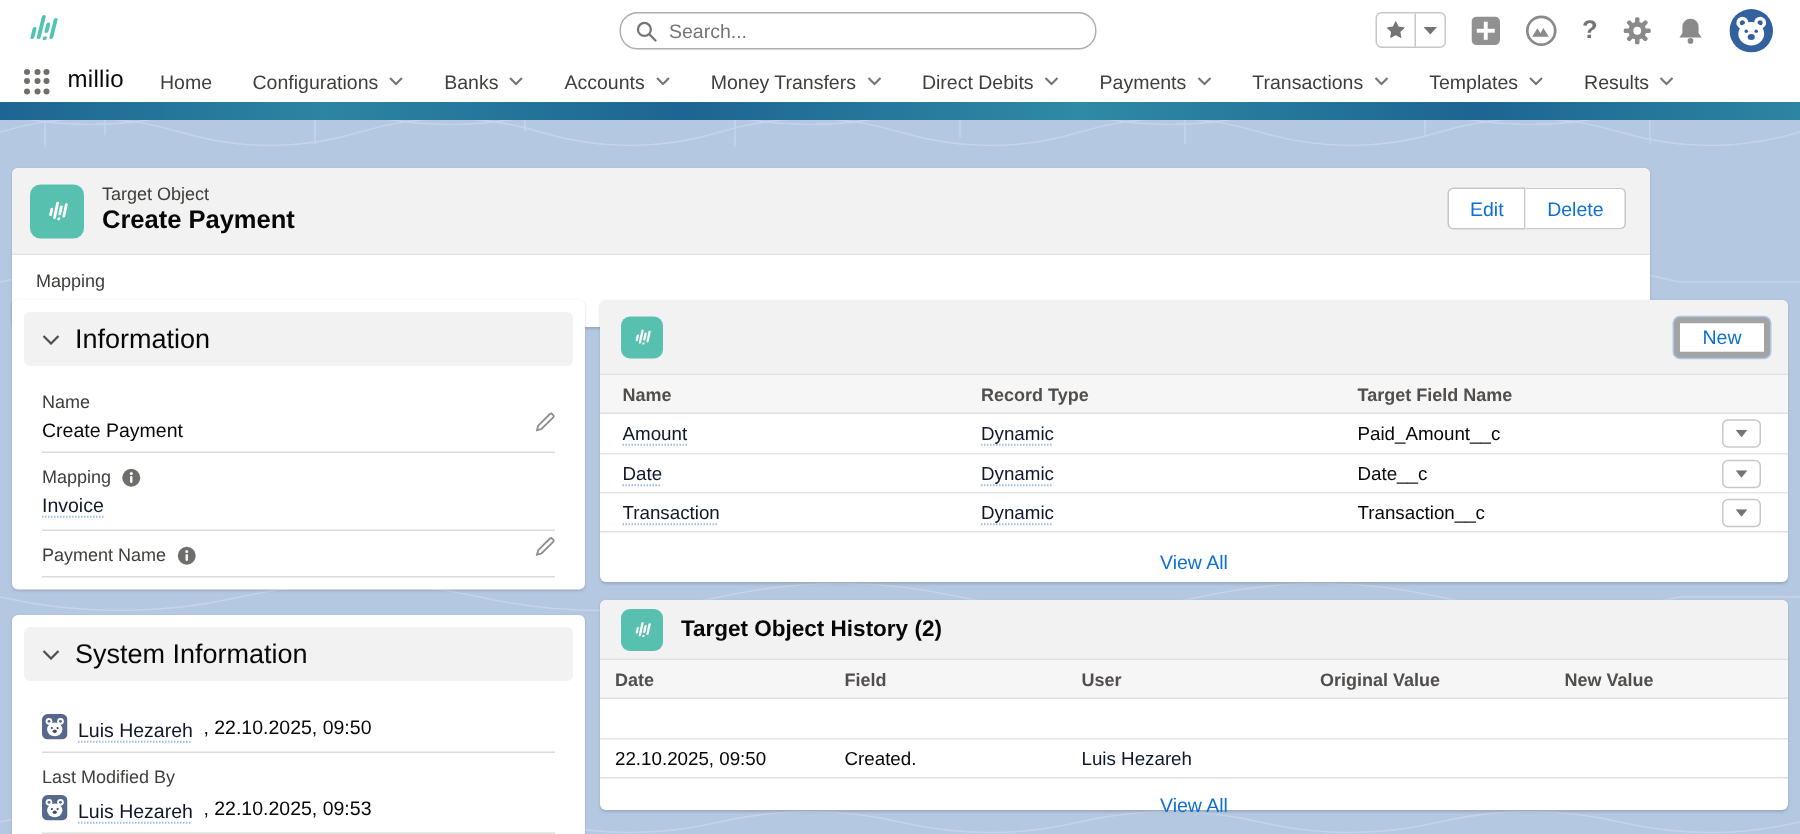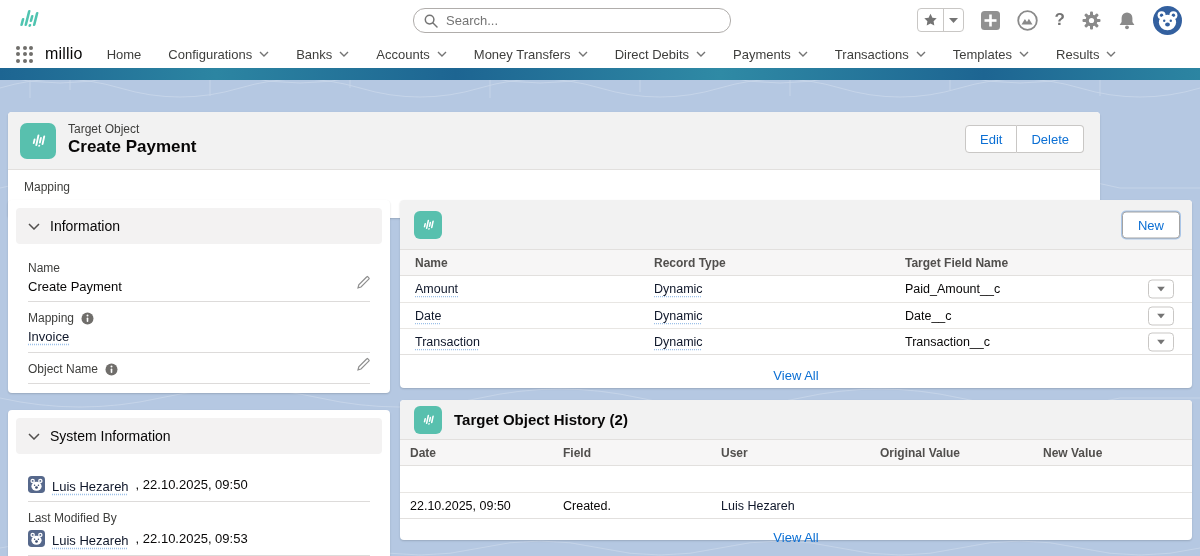--- a/index.html
+++ b/index.html
@@ -56,39 +56,39 @@
   .header-detail { padding:10px 16px 0 16px; }
   .field-label { font-size:12px; color:#3e3e3c; }
   .lnk { color:#0f172a; text-decoration:underline dotted; text-decoration-color:#9cc0e8; text-underline-offset:3px; cursor:pointer; }
   .header-detail .lnk { font-size:13px; display:inline-block; margin-top:4px; }
 
   
   .info-card { left:8px; top:200px; width:382px; height:193px; }
   .sys-card  { left:8px; top:410px; width:382px; height:160px; border-radius:4px 4px 0 0; }
   .section-bar { margin:8px; height:36px; background:#f3f2f2; border-radius:4px; display:flex; align-items:center;
     gap:10px; padding:0 12px; cursor:pointer; }
-  .section-title { font-size:14px; color:#080707; }
+  .section-title { font-size:18px; color:#080707; }
   .fieldset { padding:0 20px; }
   .fld { position:relative; border-bottom:1px solid #dddbda; padding:9px 26px 7px 0; }
   .fld .field-label { display:flex; align-items:center; gap:7px; color:#3e3e3c; }
   .fld .fld-value { font-size:13px; color:#080707; margin-top:4px; }
   .fld .lnk { font-size:13px; margin-top:4px; display:inline-block; }
   .pencil { position:absolute; right:0; bottom:8px; cursor:pointer; }
   .user-line { display:flex; align-items:center; gap:7px; margin-top:4px; font-size:13px; color:#080707; }
 
   
   .fc-card { left:400px; top:200px; width:792px; height:188px; }
   .hist-card { left:400px; top:400px; width:792px; height:140px; }
   .rel-head { position:relative; background:#f2f2f2; border-radius:4px 4px 0 0; border-bottom:1px solid #e2e0de;
     display:flex; align-items:center; gap:12px; padding:0 14px; }
   .fc-card .rel-head { height:50px; }
   .hist-card .rel-head { height:40px; }
   .rel-title { font-size:15px; font-weight:bold; color:#080707; }
   .new-btn { position:absolute; right:12px; top:50%; transform:translateY(-50%); height:27px; padding:0 15px;
-    background:#fff; border:1px solid #a3a3a3; box-shadow:0 0 0 1px #aac6e8; border-radius:4px; color:#0b6fd4;
+    background:#fff; border:4px solid #a3a3a3; box-shadow:0 0 0 1px #aac6e8; border-radius:4px; color:#0b6fd4;
     font-size:13px; cursor:pointer; font-family:"Liberation Sans", sans-serif; }
   .tbl { position:relative; }
   .tbl-row { position:relative; height:26px; }
   .tbl-row.head { background:#f7f6f6; border-bottom:1px solid #e2e0de; }
   .tbl-row + .tbl-row { border-top:1px solid #e8e6e3; }
   .tbl-row.head + .tbl-row { border-top:none; }
   .cell { position:absolute; top:50%; transform:translateY(-50%); font-size:12.5px; color:#080707; white-space:nowrap; }
   .cell.hdr { font-size:12px; font-weight:bold; color:#514f4d; }
   .cell .lnk { font-size:12.5px; }
   .row-action { position:absolute; right:18px; top:50%; transform:translateY(-50%); width:26px; height:19px;
@@ -321,21 +321,21 @@
           <svg width="13" height="13" viewBox="0 0 13 13">
             <circle cx="6.5" cy="6.5" r="6" fill="#706e6b"></circle>
             <circle cx="6.5" cy="3.6" r="1" fill="#fff"></circle>
             <rect x="5.7" y="5.4" width="1.6" height="4.6" rx="0.8" fill="#fff"></rect>
           </svg>
         </div>
         <a class="lnk">Invoice</a>
       </div>
       <div class="fld">
         <div class="field-label">
-          <span>Object Name</span>
+          <span>Payment Name</span>
           <svg width="13" height="13" viewBox="0 0 13 13">
             <circle cx="6.5" cy="6.5" r="6" fill="#706e6b"></circle>
             <circle cx="6.5" cy="3.6" r="1" fill="#fff"></circle>
             <rect x="5.7" y="5.4" width="1.6" height="4.6" rx="0.8" fill="#fff"></rect>
           </svg>
         </div>
         <span class="pencil">
           <svg width="14" height="14" viewBox="0 0 14 14">
               <path d="M11.2 1.2l1.6 1.6c.4.4.4 1 0 1.4l-7.8 7.8-3 .8.8-3 7.8-7.8c.4-.4 1.2-.4 1.6.2z" fill="none" stroke="#8e8e8e" stroke-width="1.2"></path>
             </svg>

